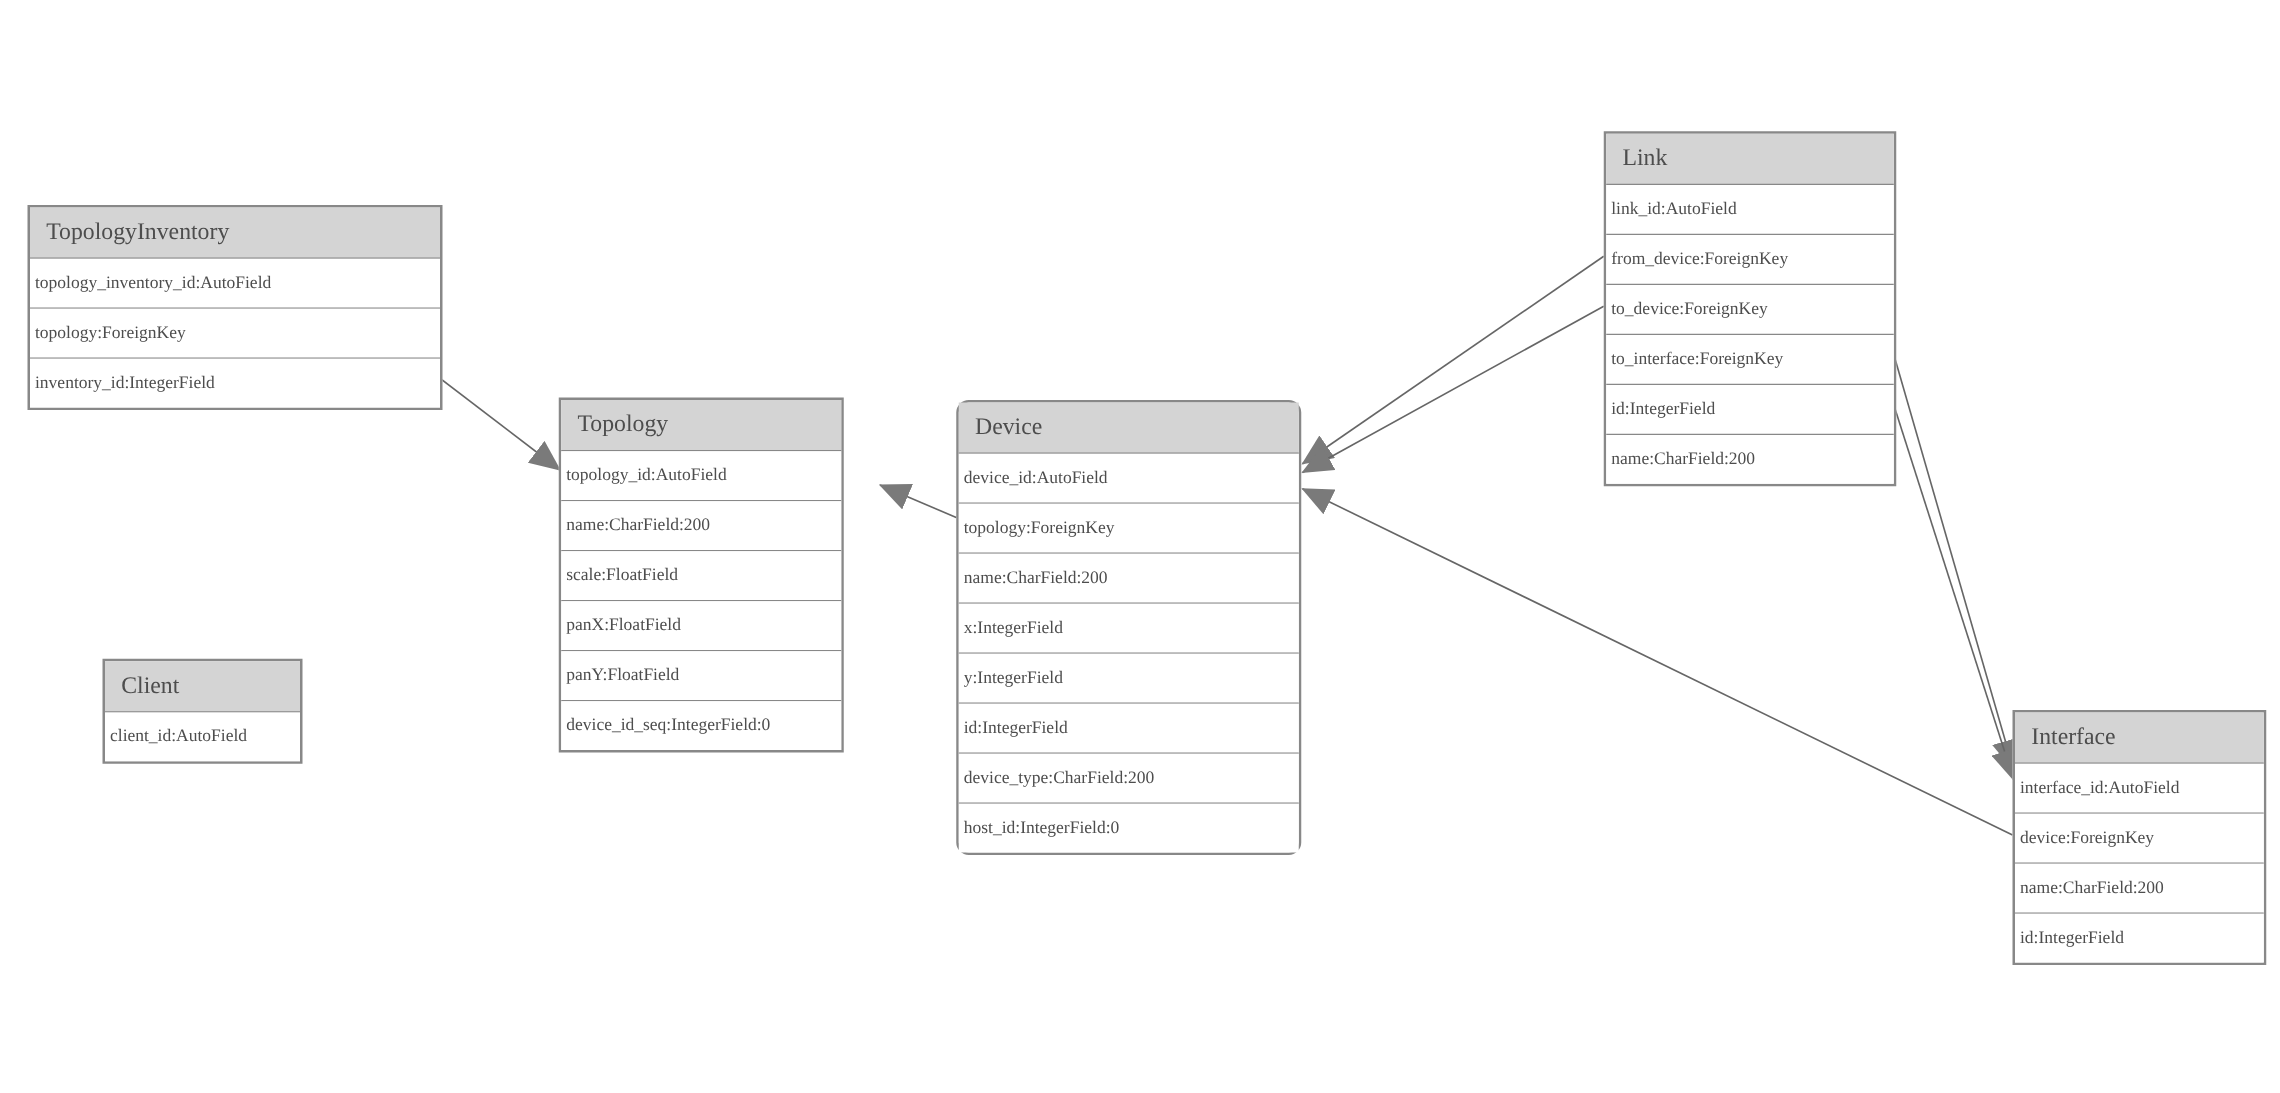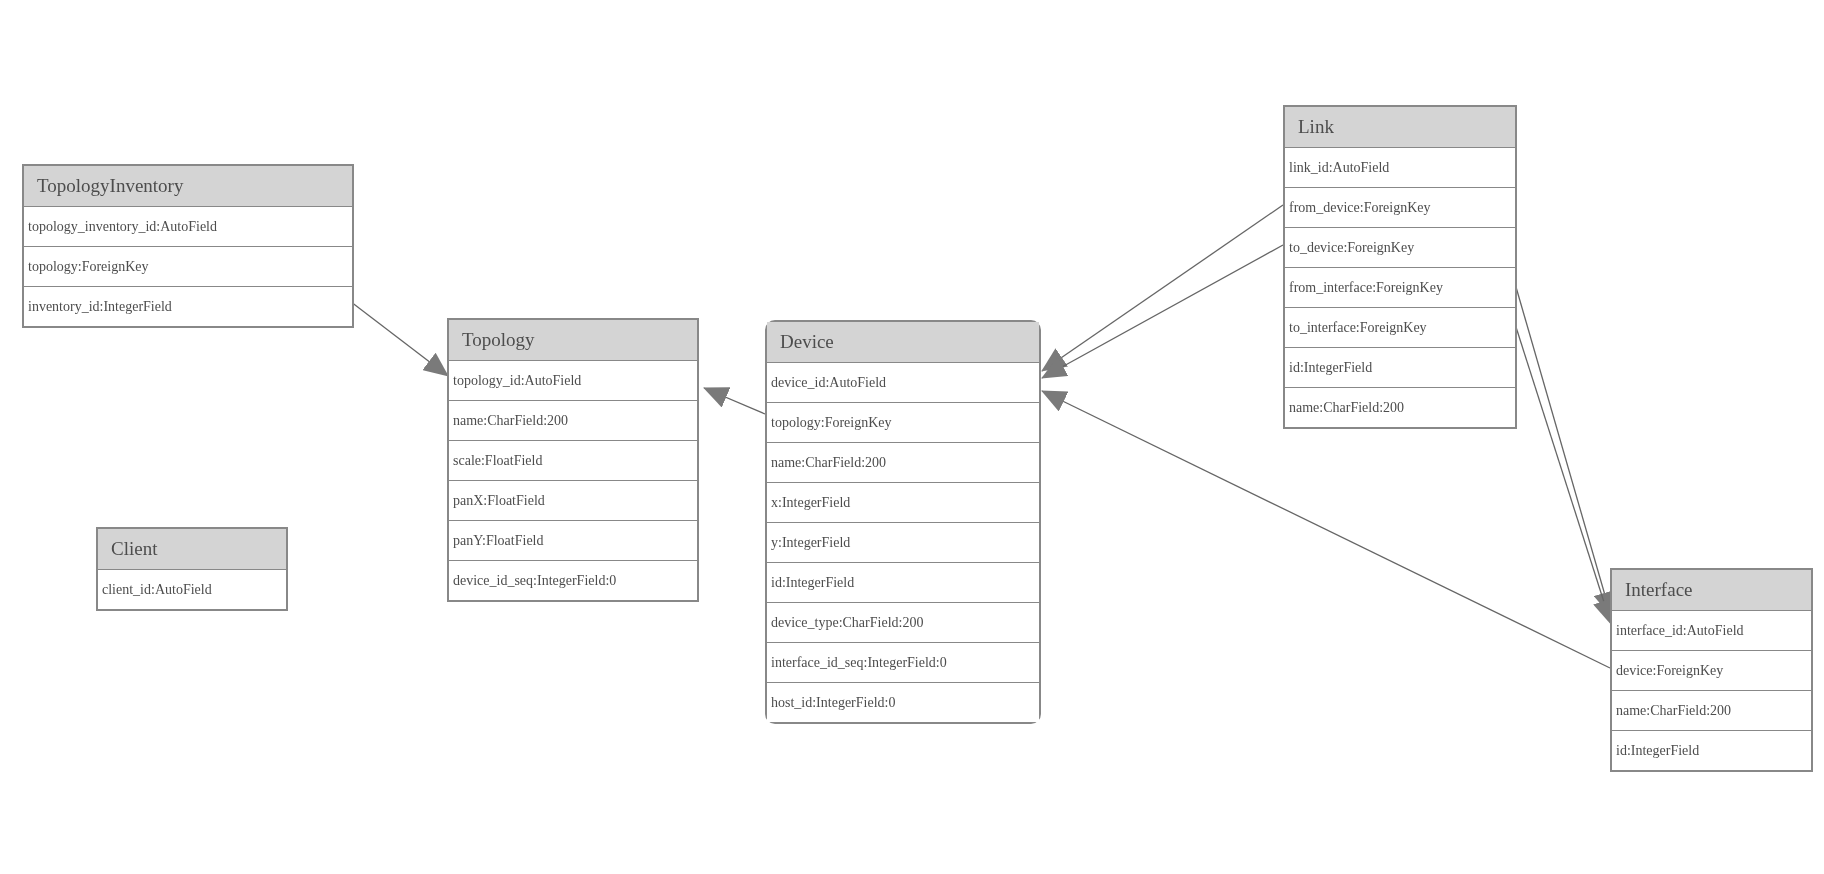--- a/index.html
+++ b/index.html
@@ -78,51 +78,49 @@
         <line x1="1516" y1="327" x2="1611" y2="624" marker-end="url(#arrowhead)"></line>
       </g>
   </svg>
   <div id="entities">
       <div class="entity" style="left: 22px; top: 164px; width: 332px;">
         <div class="entity-header">TopologyInventory</div>
         <div class="entity-field">topology_inventory_id:AutoField</div>
         <div class="entity-field">topology:ForeignKey</div>
         <div class="entity-field">inventory_id:IntegerField</div>
       </div>
-      <div class="entity" style="left: 447px; top: 318px; width: 252px;">
+      <div class="entity" style="left: 447px; top: 318px; width: 228px;">
         <div class="entity-header">Topology</div>
         <div class="entity-field">topology_id:AutoField</div>
         <div class="entity-field">name:CharField:200</div>
         <div class="entity-field">scale:FloatField</div>
         <div class="entity-field">panX:FloatField</div>
         <div class="entity-field">panY:FloatField</div>
         <div class="entity-field">device_id_seq:IntegerField:0</div>
       </div>
-      <div class="entity" style="left: 96px; top: 527px; width: 192px;">
+      <div class="entity" style="left: 82px; top: 527px; width: 160px;">
         <div class="entity-header">Client</div>
         <div class="entity-field">client_id:AutoField</div>
       </div>
       <div class="entity" style="left: 765px; top: 320px; width: 276px; border-radius: 10px;">
         <div class="entity-header">Device</div>
         <div class="entity-field">device_id:AutoField</div>
         <div class="entity-field">topology:ForeignKey</div>
         <div class="entity-field">name:CharField:200</div>
         <div class="entity-field">x:IntegerField</div>
         <div class="entity-field">y:IntegerField</div>
         <div class="entity-field">id:IntegerField</div>
         <div class="entity-field">device_type:CharField:200</div>
-        <div class="entity-field">interface_id_seq:IntegerField:0</div>
         <div class="entity-field">host_id:IntegerField:0</div>
       </div>
       <div class="entity" style="left: 1283px; top: 105px; width: 234px;">
         <div class="entity-header">Link</div>
         <div class="entity-field">link_id:AutoField</div>
         <div class="entity-field">from_device:ForeignKey</div>
         <div class="entity-field">to_device:ForeignKey</div>
-        <div class="entity-field">from_interface:ForeignKey</div>
         <div class="entity-field">to_interface:ForeignKey</div>
         <div class="entity-field">id:IntegerField</div>
         <div class="entity-field">name:CharField:200</div>
       </div>
       <div class="entity" style="left: 1610px; top: 568px; width: 203px;">
         <div class="entity-header">Interface</div>
         <div class="entity-field">interface_id:AutoField</div>
         <div class="entity-field">device:ForeignKey</div>
         <div class="entity-field">name:CharField:200</div>
         <div class="entity-field">id:IntegerField</div>

